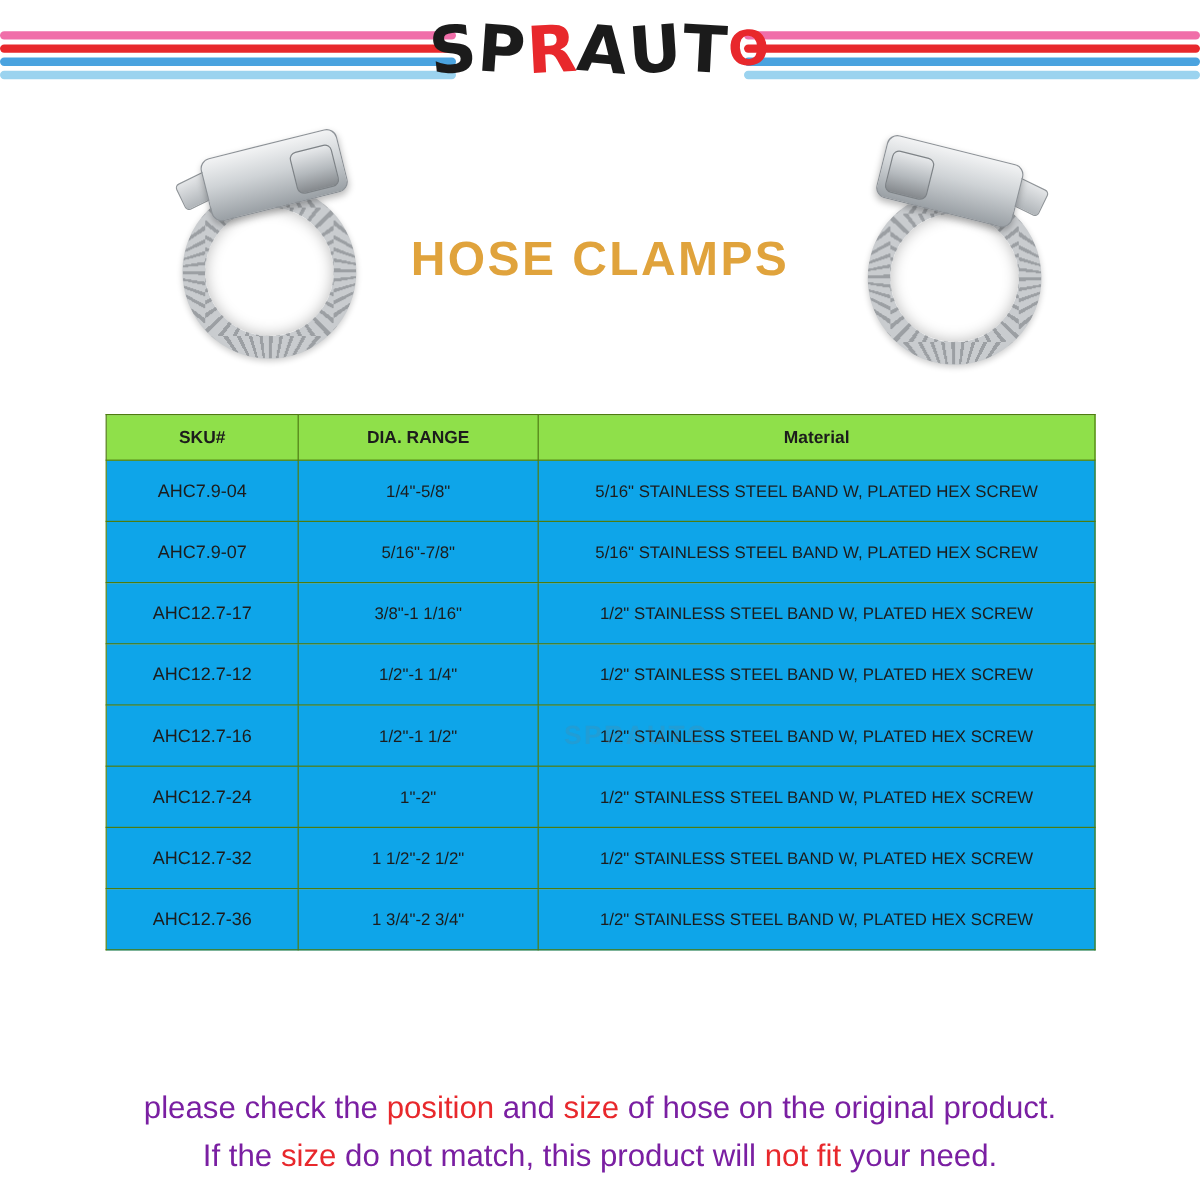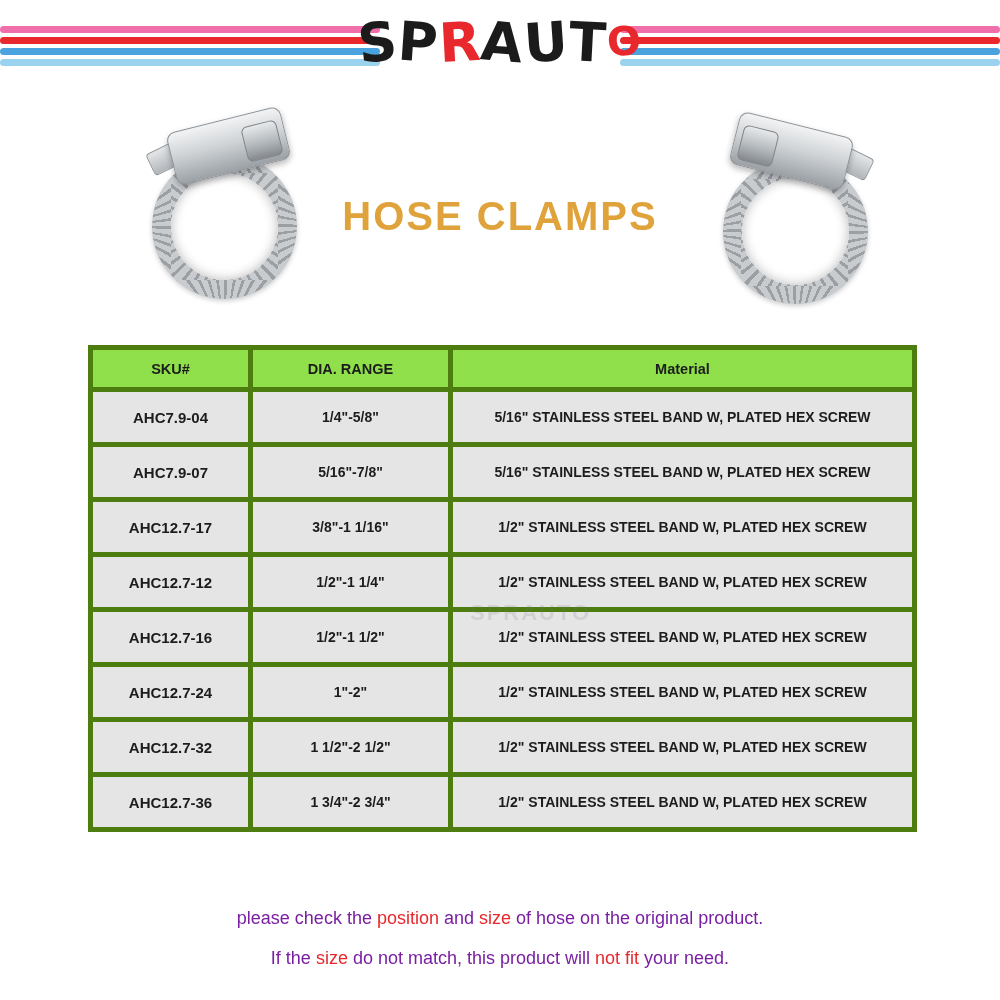--- a/index.html
+++ b/index.html
@@ -158,33 +158,33 @@
   
   table.spec {
     position: absolute;
     left: 88px;
     top: 345px;
     width: 824px;
     border-collapse: collapse;
     table-layout: fixed;
   }
   table.spec th, table.spec td {
-    border: 5px solid #4d7c0f;
+    border: 1px solid #4d7c0f;
     height: 48px;
     text-align: center;
     vertical-align: middle;
     color: #1c1c1c;
   }
   table.spec thead th {
     background: #8fe04a;
     font-size: 14.5px;
     font-weight: bold;
     height: 35px;
   }
-  table.spec tbody td { font-size: 14.5px; background: #e5e5e5; font-weight: bold; }
+  table.spec tbody td { font-size: 14.5px; background: #0ea5e9; }
   table.spec td.sku { font-size: 15px; }
   table.spec td.dia { font-size: 14px; }
   table.spec td.mat { font-size: 14px; }
 
   .col-sku { width: 160px; }
   .col-dia { width: 200px; }
   .col-mat { width: 464px; }
 
   
   .watermark {
@@ -197,21 +197,21 @@
     letter-spacing: 2px;
     pointer-events: none;
   }
 
   
   .note {
     position: absolute;
     left: 0;
     width: 1000px;
     text-align: center;
-    font-size: 18px;
+    font-size: 26px;
     color: #7a1fa2;
   }
   .note1 { top: 908px; }
   .note2 { top: 948px; }
   .note .hl { color: #e8282c; }
 </style>
 </head>
 <body>
 
 <div class="stripes">

